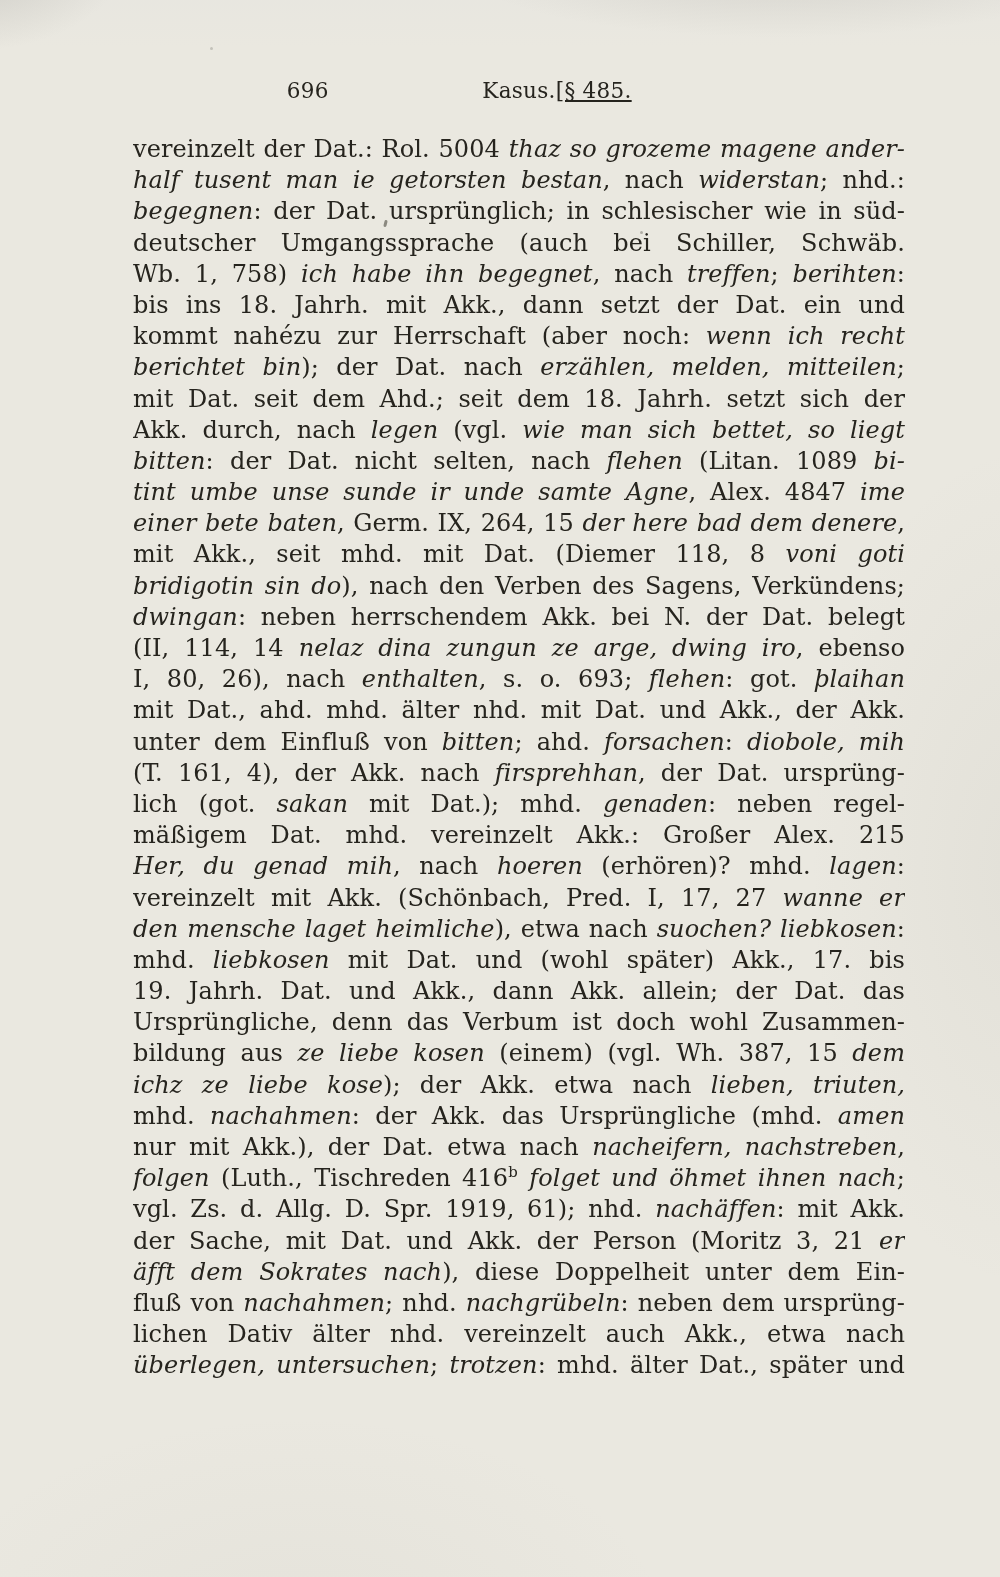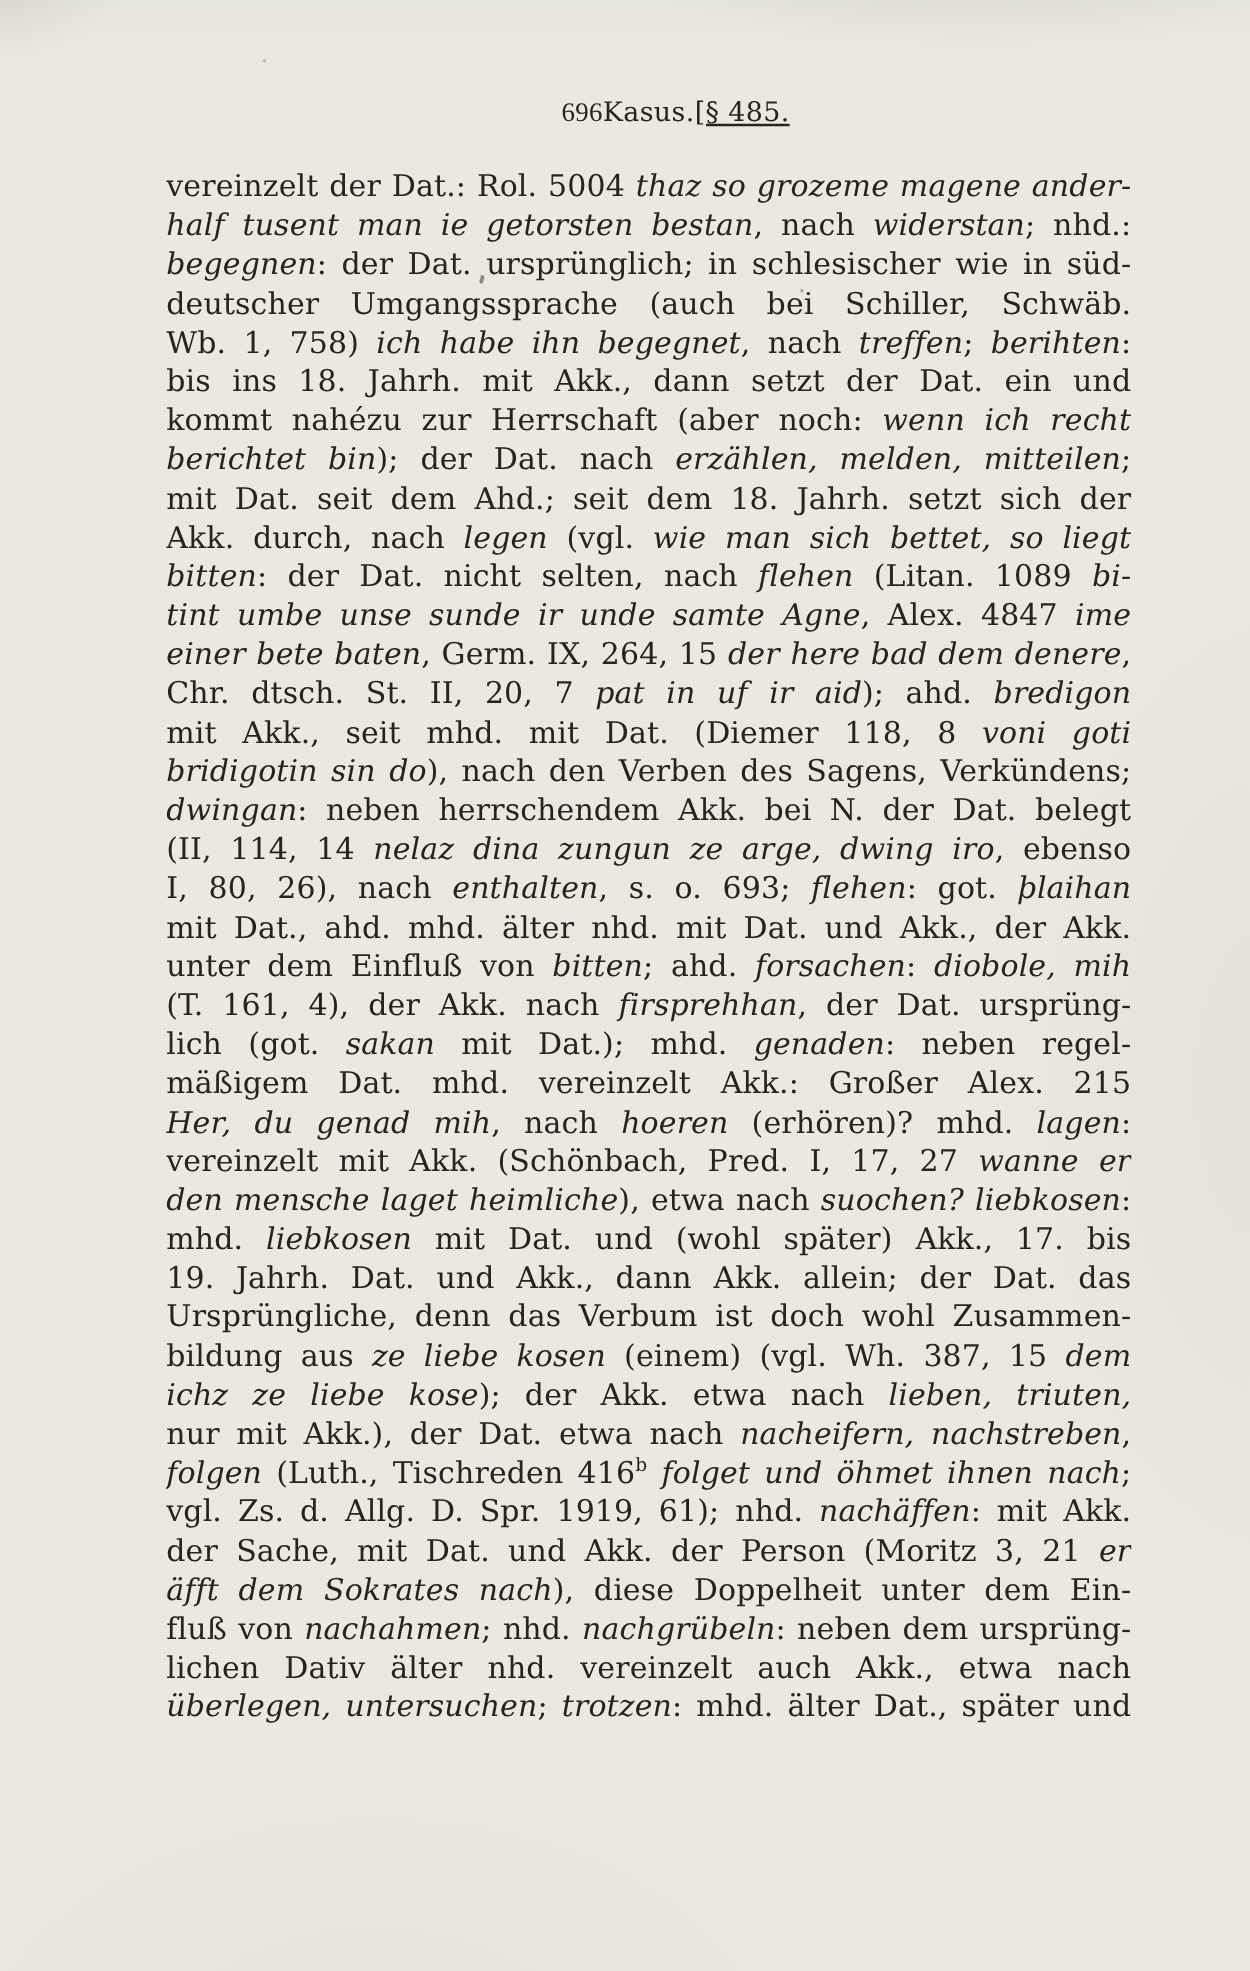--- a/index.html
+++ b/index.html
@@ -44,21 +44,21 @@
   .page-header {
     position: absolute;
     left: 133px;
     top: 78px;
     width: 772px;
     display: grid;
     grid-template-columns: 1fr auto 1fr;
     font-size: 21.5px;
     letter-spacing: 0.3px;
   }
-  .page-header .num   { text-align: right; font-family: Liberation Serif, serif; }
+  .page-header .num   { text-align: center; }
   .page-header .title { text-align: right; }
   .page-header .sect  { text-align: left; text-decoration: underline; }
 
   .text-block {
     position: absolute;
     left: 133px;
     top: 134px;
     width: 772px;
     font-size: 24px;
     letter-spacing: 0.1px;
@@ -102,39 +102,39 @@
       <div class="line"><span>deutscher Umgangssprache (auch bei Schiller, Schwäb.</span></div>
       <div class="line"><span>Wb. 1, 758) </span><span class="it">ich habe ihn begegnet</span><span>, nach </span><span class="it">treffen</span><span>; </span><span class="it">berihten</span><span>:</span></div>
       <div class="line"><span>bis ins 18. Jahrh. mit Akk., dann setzt der Dat. ein und</span></div>
       <div class="line"><span>kommt nahézu zur Herrschaft (aber noch: </span><span class="it">wenn ich recht</span></div>
       <div class="line"><span class="it">berichtet bin</span><span>); der Dat. nach </span><span class="it">erzählen, melden, mitteilen</span><span>; </span><span class="it">betten</span><span>:</span></div>
       <div class="line"><span>mit Dat. seit dem Ahd.; seit dem 18. Jahrh. setzt sich der</span></div>
       <div class="line"><span>Akk. durch, nach </span><span class="it">legen</span><span> (vgl. </span><span class="it">wie man sich bettet, so liegt man</span><span>);</span></div>
       <div class="line"><span class="it">bitten</span><span>: der Dat. nicht selten, nach </span><span class="it">flehen</span><span> (Litan. 1089 </span><span class="it">bi-</span></div>
       <div class="line"><span class="it">tint umbe unse sunde ir unde samte Agne</span><span>, Alex. 4847 </span><span class="it">ime</span></div>
       <div class="line"><span class="it">einer bete baten</span><span>, Germ. IX, 264, 15 </span><span class="it">der here bad dem denere</span><span>,</span></div>
-      <div class="line"><span>Chr. dtsch. St. II, 20, 7 </span><span class="it">pat in uf ir aid</span><span>); ahd. </span><span class="it">bredigon</span></div>
       <div class="line"><span>mit Akk., seit mhd. mit Dat. (Diemer 118, 8 </span><span class="it">voni goti</span></div>
       <div class="line"><span class="it">bridigotin sin do</span><span>), nach den Verben des Sagens, Verkündens;</span></div>
       <div class="line"><span class="it">dwingan</span><span>: neben herrschendem Akk. bei N. der Dat. belegt</span></div>
       <div class="line"><span>(II, 114, 14 </span><span class="it">nelaz dina zungun ze arge, dwing iro</span><span>, ebenso</span></div>
       <div class="line"><span>I, 80, 26), nach </span><span class="it">enthalten</span><span>, s. o. 693; </span><span class="it">flehen</span><span>: got. </span><span class="it">þlaihan</span></div>
       <div class="line"><span>mit Dat., ahd. mhd. älter nhd. mit Dat. und Akk., der Akk.</span></div>
       <div class="line"><span>unter dem Einfluß von </span><span class="it">bitten</span><span>; ahd. </span><span class="it">forsachen</span><span>: </span><span class="it">diobole, mih</span></div>
       <div class="line"><span>(T. 161, 4), der Akk. nach </span><span class="it">firsprehhan</span><span>, der Dat. ursprüng-</span></div>
       <div class="line"><span>lich (got. </span><span class="it">sakan</span><span> mit Dat.); mhd. </span><span class="it">genaden</span><span>: neben regel-</span></div>
       <div class="line"><span>mäßigem Dat. mhd. vereinzelt Akk.: Großer Alex. 215</span></div>
       <div class="line"><span class="it">Her, du genad mih</span><span>, nach </span><span class="it">hoeren</span><span> (erhören)? mhd. </span><span class="it">lagen</span><span>:</span></div>
       <div class="line"><span>vereinzelt mit Akk. (Schönbach, Pred. I, 17, 27 </span><span class="it">wanne er</span></div>
       <div class="line"><span class="it">den mensche laget heimliche</span><span>), etwa nach </span><span class="it">suochen?</span><span> </span><span class="it">liebkosen</span><span>:</span></div>
       <div class="line"><span>mhd. </span><span class="it">liebkosen</span><span> mit Dat. und (wohl später) Akk., 17. bis</span></div>
       <div class="line"><span>19. Jahrh. Dat. und Akk., dann Akk. allein; der Dat. das</span></div>
       <div class="line"><span>Ursprüngliche, denn das Verbum ist doch wohl Zusammen-</span></div>
       <div class="line"><span>bildung aus </span><span class="it">ze liebe kosen</span><span> (einem) (vgl. Wh. 387, 15 </span><span class="it">dem</span></div>
       <div class="line"><span class="it">ichz ze liebe kose</span><span>); der Akk. etwa nach </span><span class="it">lieben, triuten, trösten</span><span>;</span></div>
+      <div class="line"><span>mhd. </span><span class="it">nachahmen</span><span>: der Akk. das Ursprüngliche (mhd. </span><span class="it">amen</span></div>
       <div class="line"><span>nur mit Akk.), der Dat. etwa nach </span><span class="it">nacheifern, nachstreben</span><span>,</span></div>
       <div class="line"><span class="it">folgen</span><span> (Luth., Tischreden 416</span><sup>b</sup><span> </span><span class="it">folget und öhmet ihnen nach</span><span>;</span></div>
       <div class="line"><span>vgl. Zs. d. Allg. D. Spr. 1919, 61); nhd. </span><span class="it">nachäffen</span><span>: mit Akk.</span></div>
       <div class="line"><span>der Sache, mit Dat. und Akk. der Person (Moritz 3, 21 </span><span class="it">er</span></div>
       <div class="line"><span class="it">äfft dem Sokrates nach</span><span>), diese Doppelheit unter dem Ein-</span></div>
       <div class="line"><span>fluß von </span><span class="it">nachahmen</span><span>; nhd. </span><span class="it">nachgrübeln</span><span>: neben dem ursprüng-</span></div>
       <div class="line"><span>lichen Dativ älter nhd. vereinzelt auch Akk., etwa nach</span></div>
       <div class="line"><span class="it">überlegen, untersuchen</span><span>; </span><span class="it">trotzen</span><span>: mhd. älter Dat., später und</span></div>
     </div>
 

